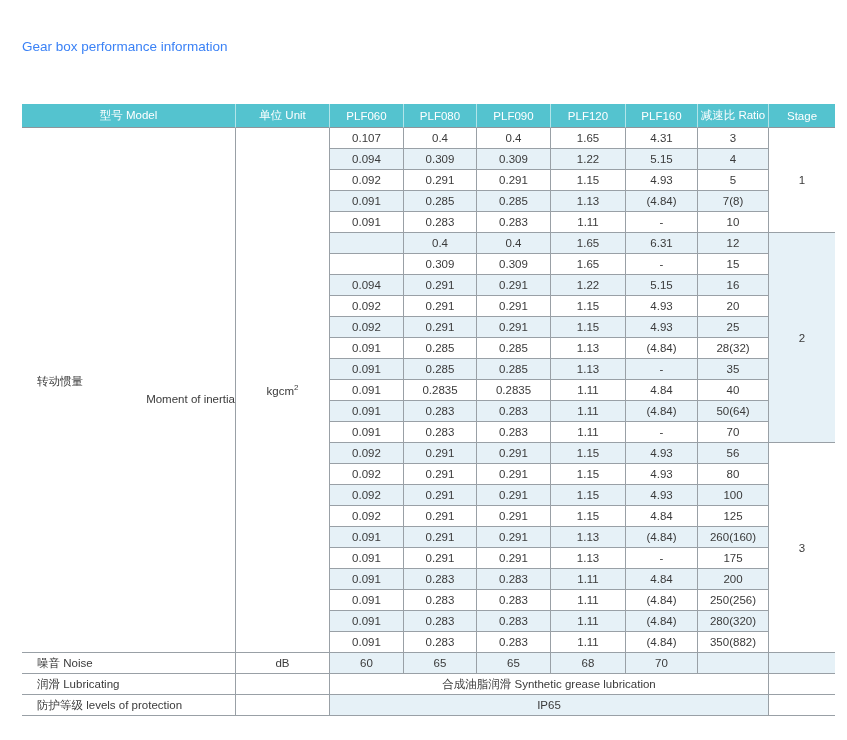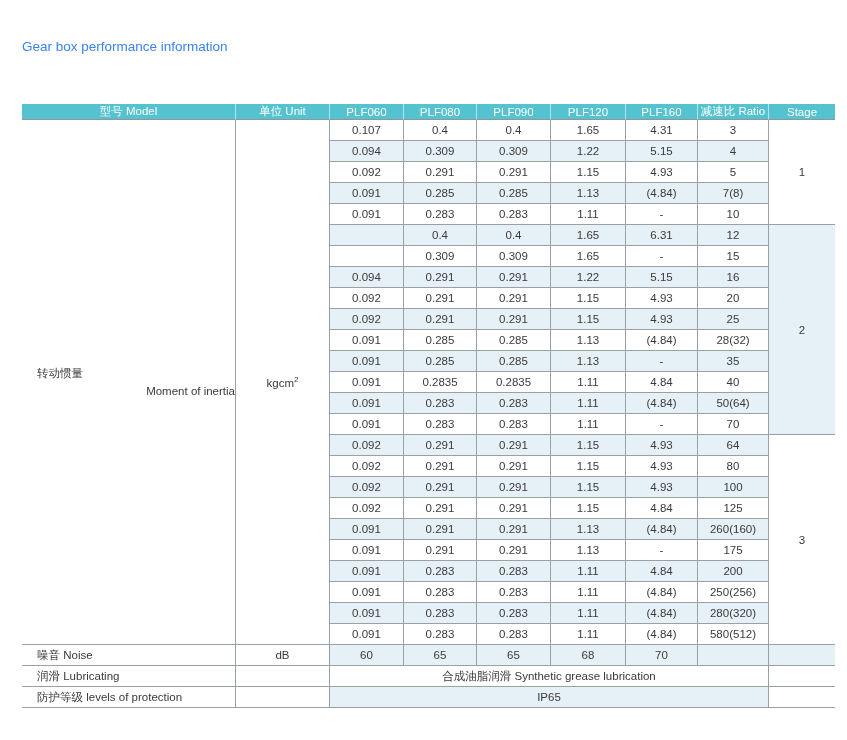--- a/index.html
+++ b/index.html
@@ -19,21 +19,21 @@
     position: absolute; left: 22px; top: 104px;
     width: 813px;
     border-collapse: separate; border-spacing: 0;
     table-layout: fixed;
   }
   th {
     background: #54c3cf;
     color: #ffffff;
     font-weight: normal;
     font-size: 11.5px;
-    height: 16px;
+    height: 24px;
     padding: 0;
     text-align: center;
     vertical-align: middle;
     border-right: 1px solid rgba(255,255,255,0.55);
     border-bottom: 1px solid #8e959b;
   }
   th.last { border-right: none; }
   td {
     height: 21px;
     padding: 0;
@@ -214,21 +214,21 @@
         <td>1.11</td>
         <td>-</td>
         <td>70</td>
       </tr>
       <tr>
         <td class="stripe">0.092</td>
         <td class="stripe">0.291</td>
         <td class="stripe">0.291</td>
         <td class="stripe">1.15</td>
         <td class="stripe">4.93</td>
-        <td class="stripe">64</td>
+        <td class="stripe">56</td>
         <td rowspan="10" class="no-right">3</td>
       </tr>
       <tr>
         <td>0.092</td>
         <td>0.291</td>
         <td>0.291</td>
         <td>1.15</td>
         <td>4.93</td>
         <td>80</td>
       </tr>
@@ -287,21 +287,21 @@
         <td class="stripe">1.11</td>
         <td class="stripe">(4.84)</td>
         <td class="stripe">280(320)</td>
       </tr>
       <tr>
         <td>0.091</td>
         <td>0.283</td>
         <td>0.283</td>
         <td>1.11</td>
         <td>(4.84)</td>
-        <td>580(512)</td>
+        <td>350(882)</td>
       </tr>
       <tr>
         <td class="label-cell">噪音 Noise</td>
         <td>dB</td>
         <td class="stripe">60</td>
         <td class="stripe">65</td>
         <td class="stripe">65</td>
         <td class="stripe">68</td>
         <td class="stripe">70</td>
         <td class="stripe"></td>

